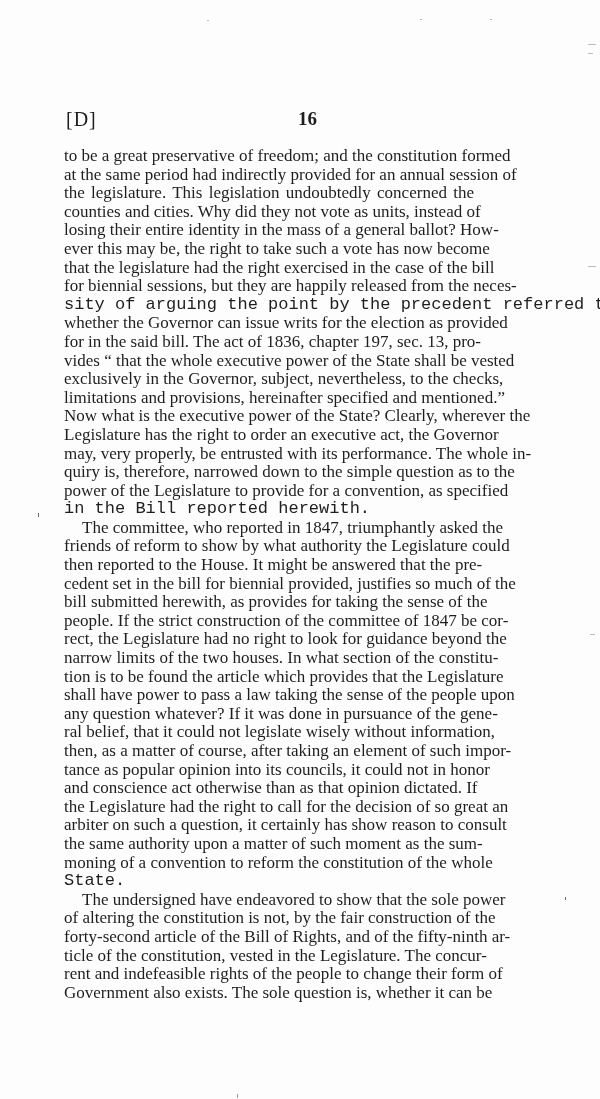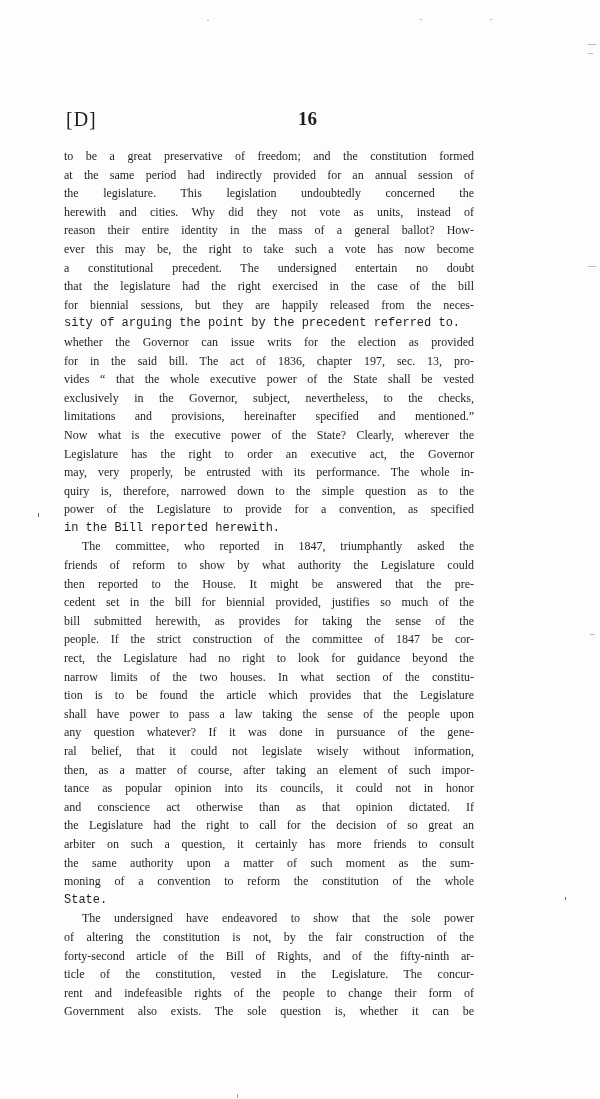--- a/index.html
+++ b/index.html
@@ -11,45 +11,44 @@
       font-family: "Liberation Serif", "DejaVu Serif", serif;
       color: #1e1e1e;
     }
     .header {
       position: absolute; top: 108px; left: 66px; width: 480px; height: 24px;
     }
     .sig { position: absolute; left: 0; top: 0; font-size: 20px; letter-spacing: 1px; }
     .pageno { position: absolute; left: 232px; top: 0; font-size: 19px; font-weight: bold; }
     .body-text {
       position: absolute; top: 147px; left: 64px; width: 410px;
-      font-size: 12px; line-height: 18.6px;
+      font-size: 17px; line-height: 18.6px;
       text-align: justify;
     }
     .line { display: block; text-align: justify; text-align-last: justify; white-space: nowrap; height: 18.6px; }
     .line.last { text-align-last: left; font-family: Liberation Mono, monospace; }
     .line.indent { padding-left: 18px; }
     .speck { position: absolute; width: 2px; height: 1px; background: #bbb; }
   </style>
 </head>
 <body>
 
 <div class="header">
   <span class="sig">[D]</span>
   <span class="pageno">16</span>
 </div>
 
 <div class="body-text" id="body-text">
     <div>
       <span class="line">to be a great preservative of freedom; and the constitution formed</span>
       <span class="line">at the same period had indirectly provided for an annual session of</span>
       <span class="line">the legislature. This legislation undoubtedly concerned the</span>
-      <span class="line">herewith and cities. Why did they not vote as units, instead of</span>
-      <span class="line">reason their entire identity in the mass of a general ballot? How-</span>
+      <span class="line">counties and cities. Why did they not vote as units, instead of</span>
+      <span class="line">losing their entire identity in the mass of a general ballot? How-</span>
       <span class="line">ever this may be, the right to take such a vote has now become</span>
-      <span class="line">a constitutional precedent. The undersigned entertain no doubt</span>
       <span class="line">that the legislature had the right exercised in the case of the bill</span>
       <span class="line">for biennial sessions, but they are happily released from the neces-</span>
       <span class="line last">sity of arguing the point by the precedent referred to.</span>
     </div>
     <div>
       <span class="line">whether the Governor can issue writs for the election as provided</span>
       <span class="line">for in the said bill. The act of 1836, chapter 197, sec. 13, pro-</span>
       <span class="line">vides “ that the whole executive power of the State shall be vested</span>
       <span class="line">exclusively in the Governor, subject, nevertheless, to the checks,</span>
       <span class="line">limitations and provisions, hereinafter specified and mentioned.”</span>
@@ -70,21 +69,21 @@
       <span class="line">rect, the Legislature had no right to look for guidance beyond the</span>
       <span class="line">narrow limits of the two houses. In what section of the constitu-</span>
       <span class="line">tion is to be found the article which provides that the Legislature</span>
       <span class="line">shall have power to pass a law taking the sense of the people upon</span>
       <span class="line">any question whatever? If it was done in pursuance of the gene-</span>
       <span class="line">ral belief, that it could not legislate wisely without information,</span>
       <span class="line">then, as a matter of course, after taking an element of such impor-</span>
       <span class="line">tance as popular opinion into its councils, it could not in honor</span>
       <span class="line">and conscience act otherwise than as that opinion dictated. If</span>
       <span class="line">the Legislature had the right to call for the decision of so great an</span>
-      <span class="line">arbiter on such a question, it certainly has more friends to consult</span>
+      <span class="line">arbiter on such a question, it certainly has show reason to consult</span>
       <span class="line">the same authority upon a matter of such moment as the sum-</span>
       <span class="line">moning of a convention to reform the constitution of the whole</span>
       <span class="line last">State.</span>
     </div>
     <div>
       <span class="line indent">The undersigned have endeavored to show that the sole power</span>
       <span class="line">of altering the constitution is not, by the fair construction of the</span>
       <span class="line">forty-second article of the Bill of Rights, and of the fifty-ninth ar-</span>
       <span class="line">ticle of the constitution, vested in the Legislature. The concur-</span>
       <span class="line">rent and indefeasible rights of the people to change their form of</span>

